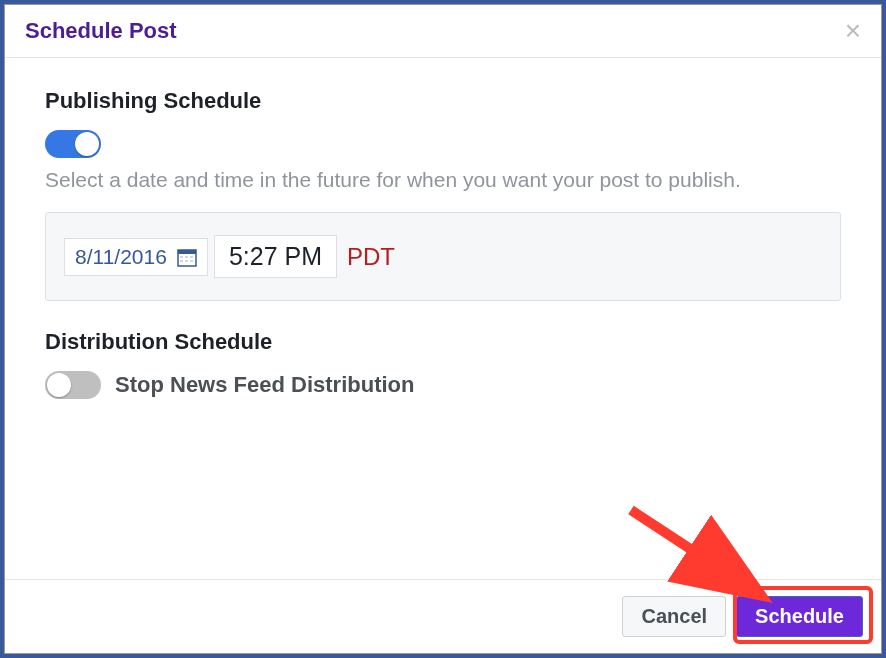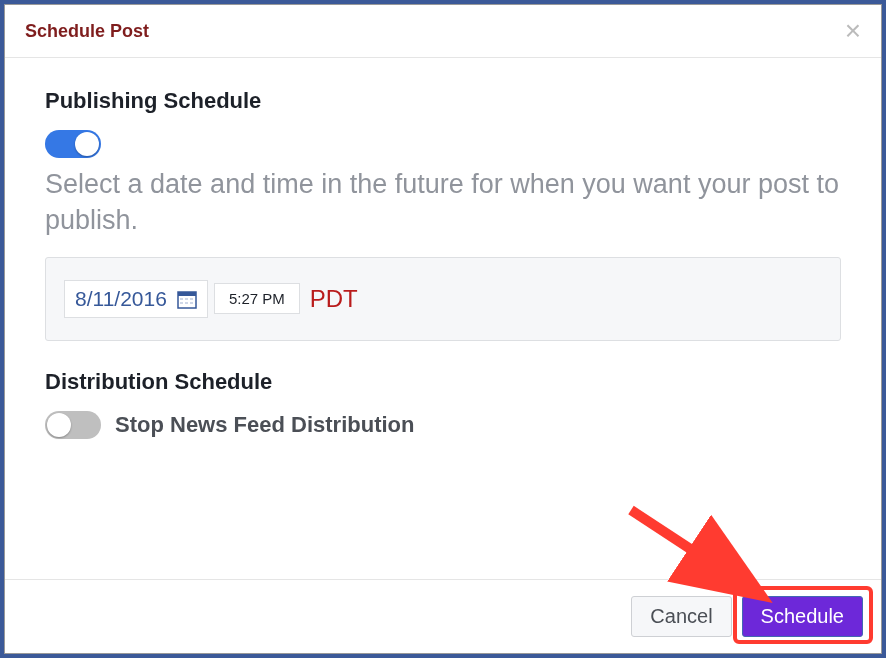--- a/index.html
+++ b/index.html
@@ -23,23 +23,23 @@
       flex-direction: column;
     }
     .modal-header {
       display: flex;
       justify-content: space-between;
       align-items: center;
       padding: 12px 20px;
       border-bottom: 1px solid #e5e5e5;
     }
     .modal-title {
-      font-size: 18px;
-      font-weight: bold;
-      color: #7f1d1d;
+      font-size: 22px;
+      font-weight: bold;
+      color: #4c1d95;
     }
     .close-btn {
       font-size: 28px;
       color: #bbb;
       cursor: pointer;
       font-weight: normal;
       line-height: 1;
     }
     .modal-body {
       padding: 30px 40px 10px 40px;
@@ -85,21 +85,21 @@
     }
     .toggle.off .toggle-knob {
       left: 2px;
     }
     .toggle-label {
       font-size: 22px;
       font-weight: bold;
       color: #4b4f56;
     }
     .description {
-      font-size: 27px;
+      font-size: 21px;
       color: #90949c;
       line-height: 1.35;
       margin-bottom: 18px;
     }
     .datetime-box {
       border: 1px solid #dddfe2;
       background: #f6f7f9;
       border-radius: 3px;
       padding: 22px 18px;
       display: flex;
@@ -119,41 +119,41 @@
       cursor: pointer;
     }
     .cal-icon {
       width: 20px;
       height: 20px;
     }
     .time-input {
       border: 1px solid #dddfe2;
       background: #fff;
       padding: 6px 14px;
-      font-size: 15px;
+      font-size: 25px;
       color: #1d2129;
       cursor: text;
     }
     .tz-label {
       font-size: 24px;
       color: #b91c1c;
       margin-left: 4px;
     }
     .modal-footer {
       border-top: 1px solid #e5e5e5;
       padding: 16px 18px;
       display: flex;
       justify-content: flex-end;
       gap: 10px;
       position: relative;
     }
     .btn {
       padding: 8px 18px;
       font-size: 20px;
-      font-weight: normal;
+      font-weight: bold;
       border-radius: 3px;
       cursor: pointer;
       border: 1px solid;
     }
     .btn-cancel {
       background: #f6f7f9;
       color: #4b4f56;
       border-color: #ced0d4;
     }
     .btn-primary {

